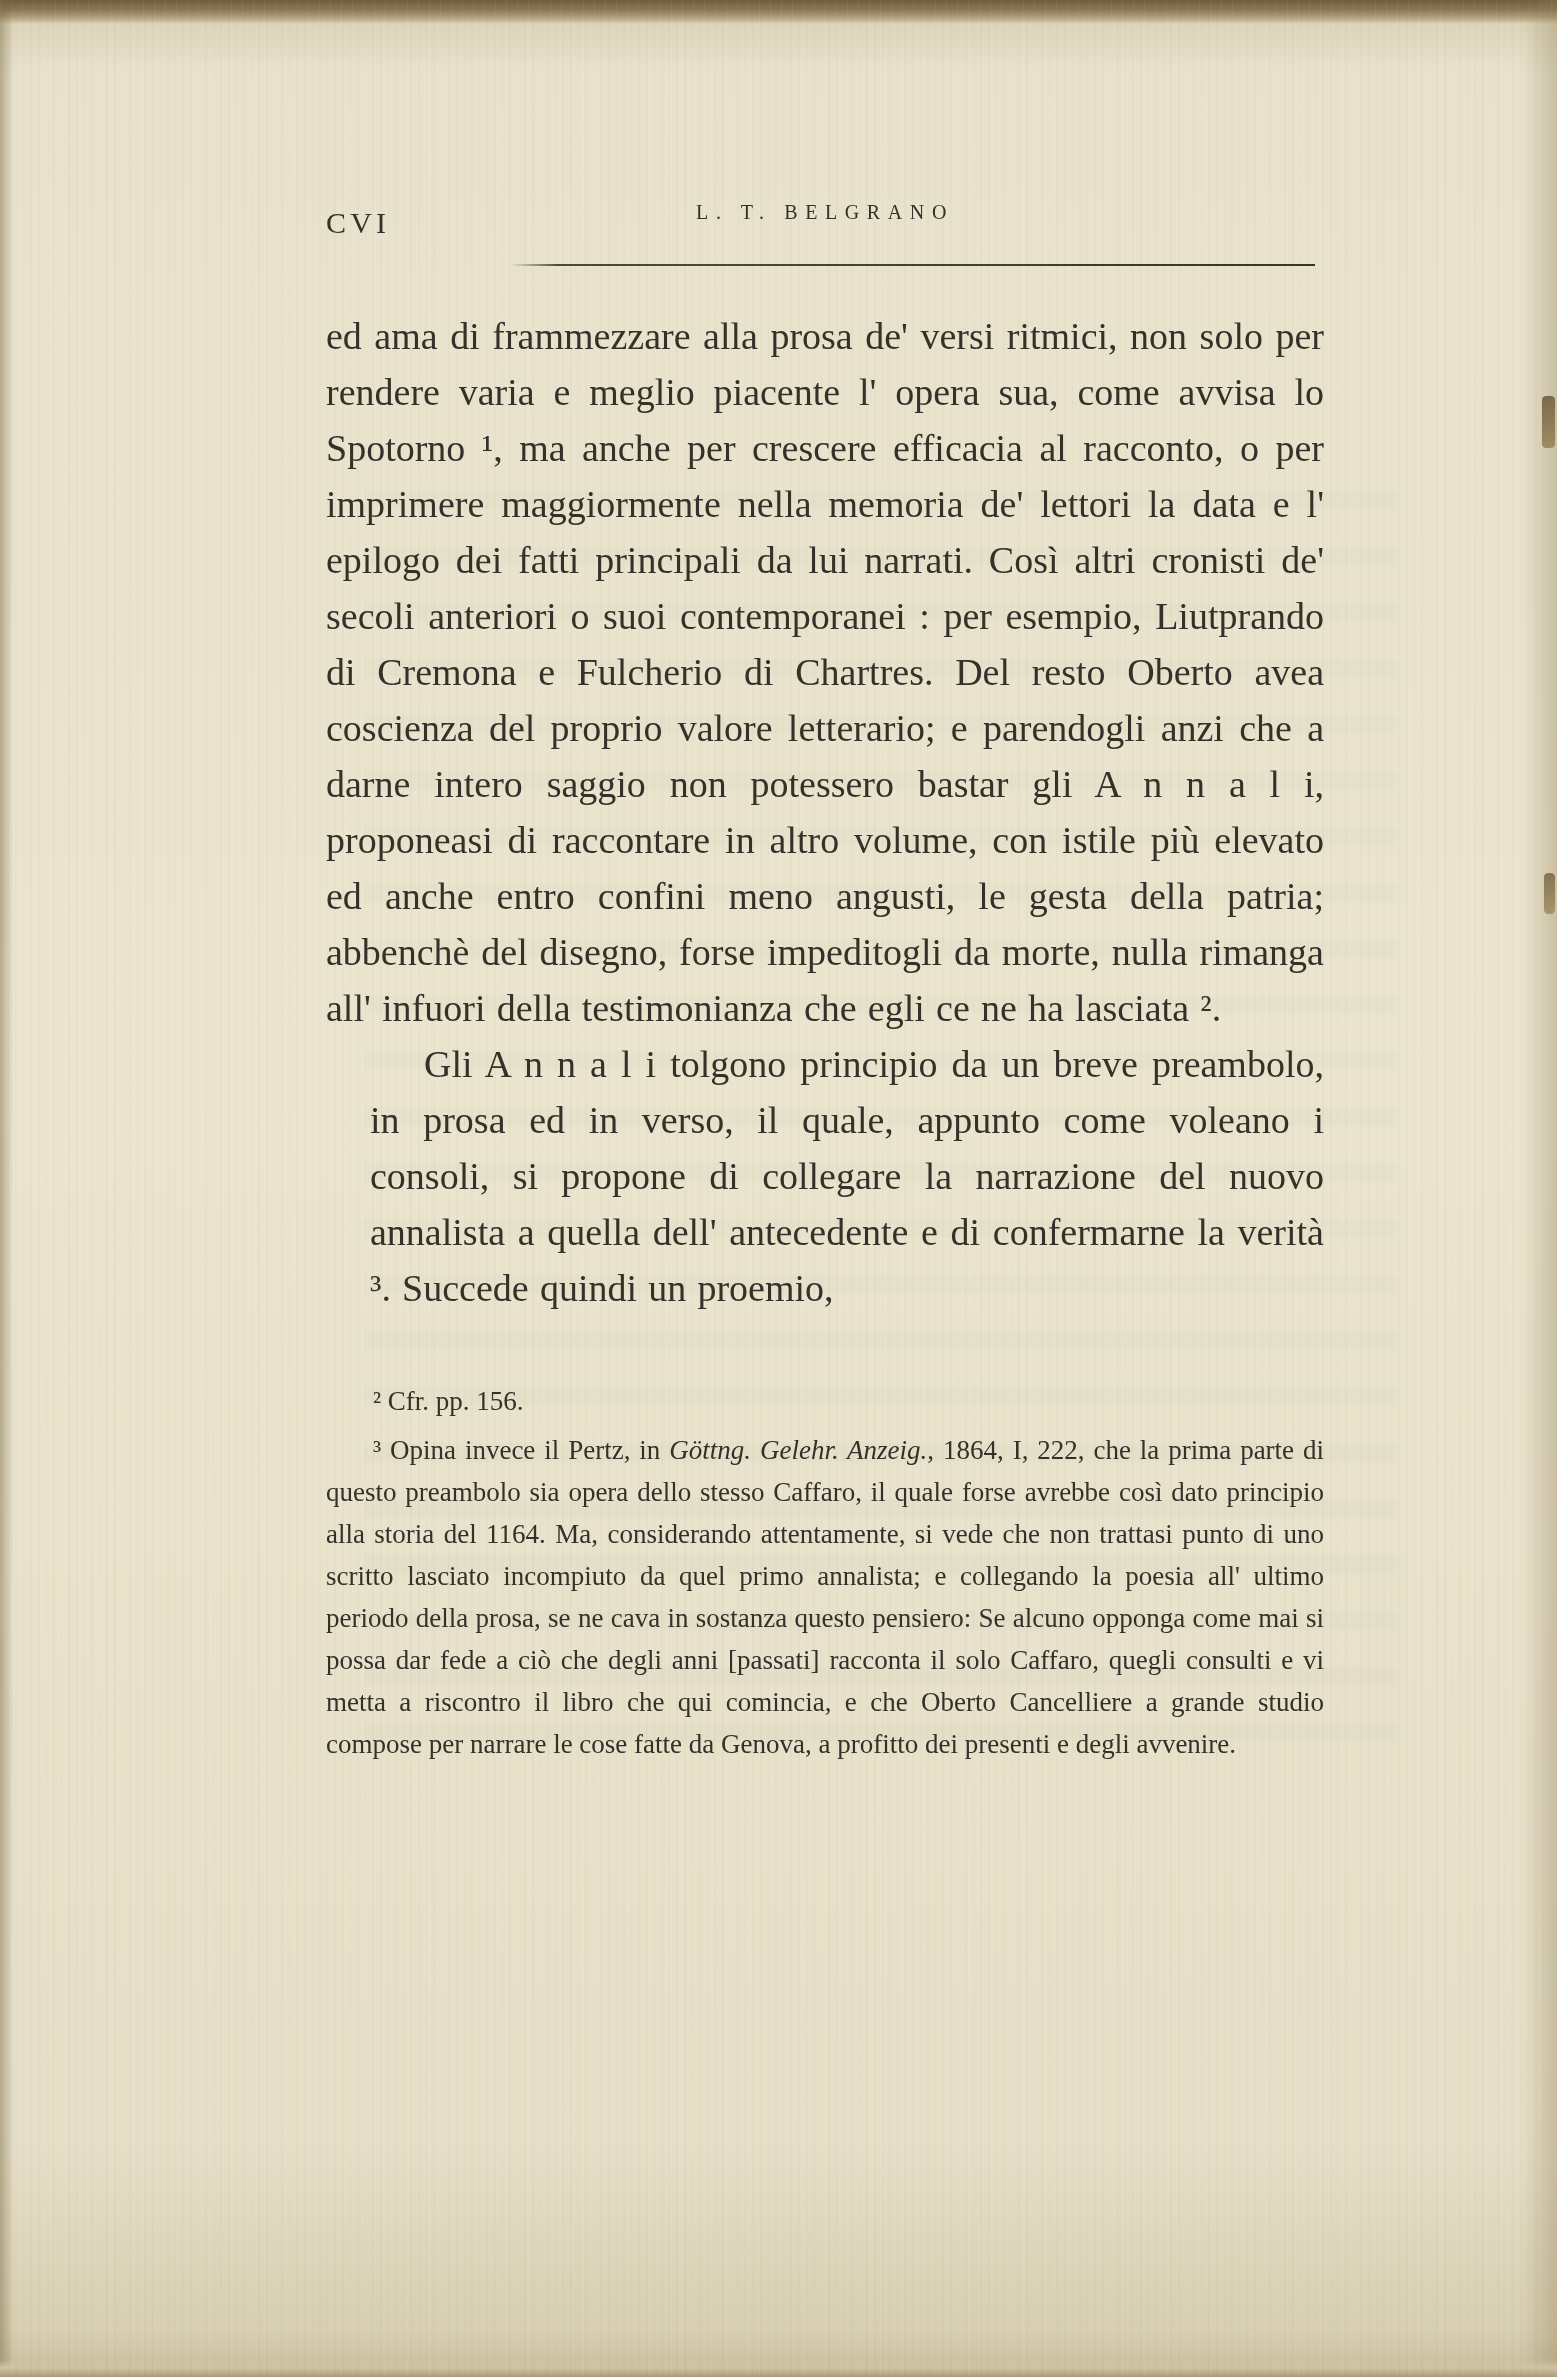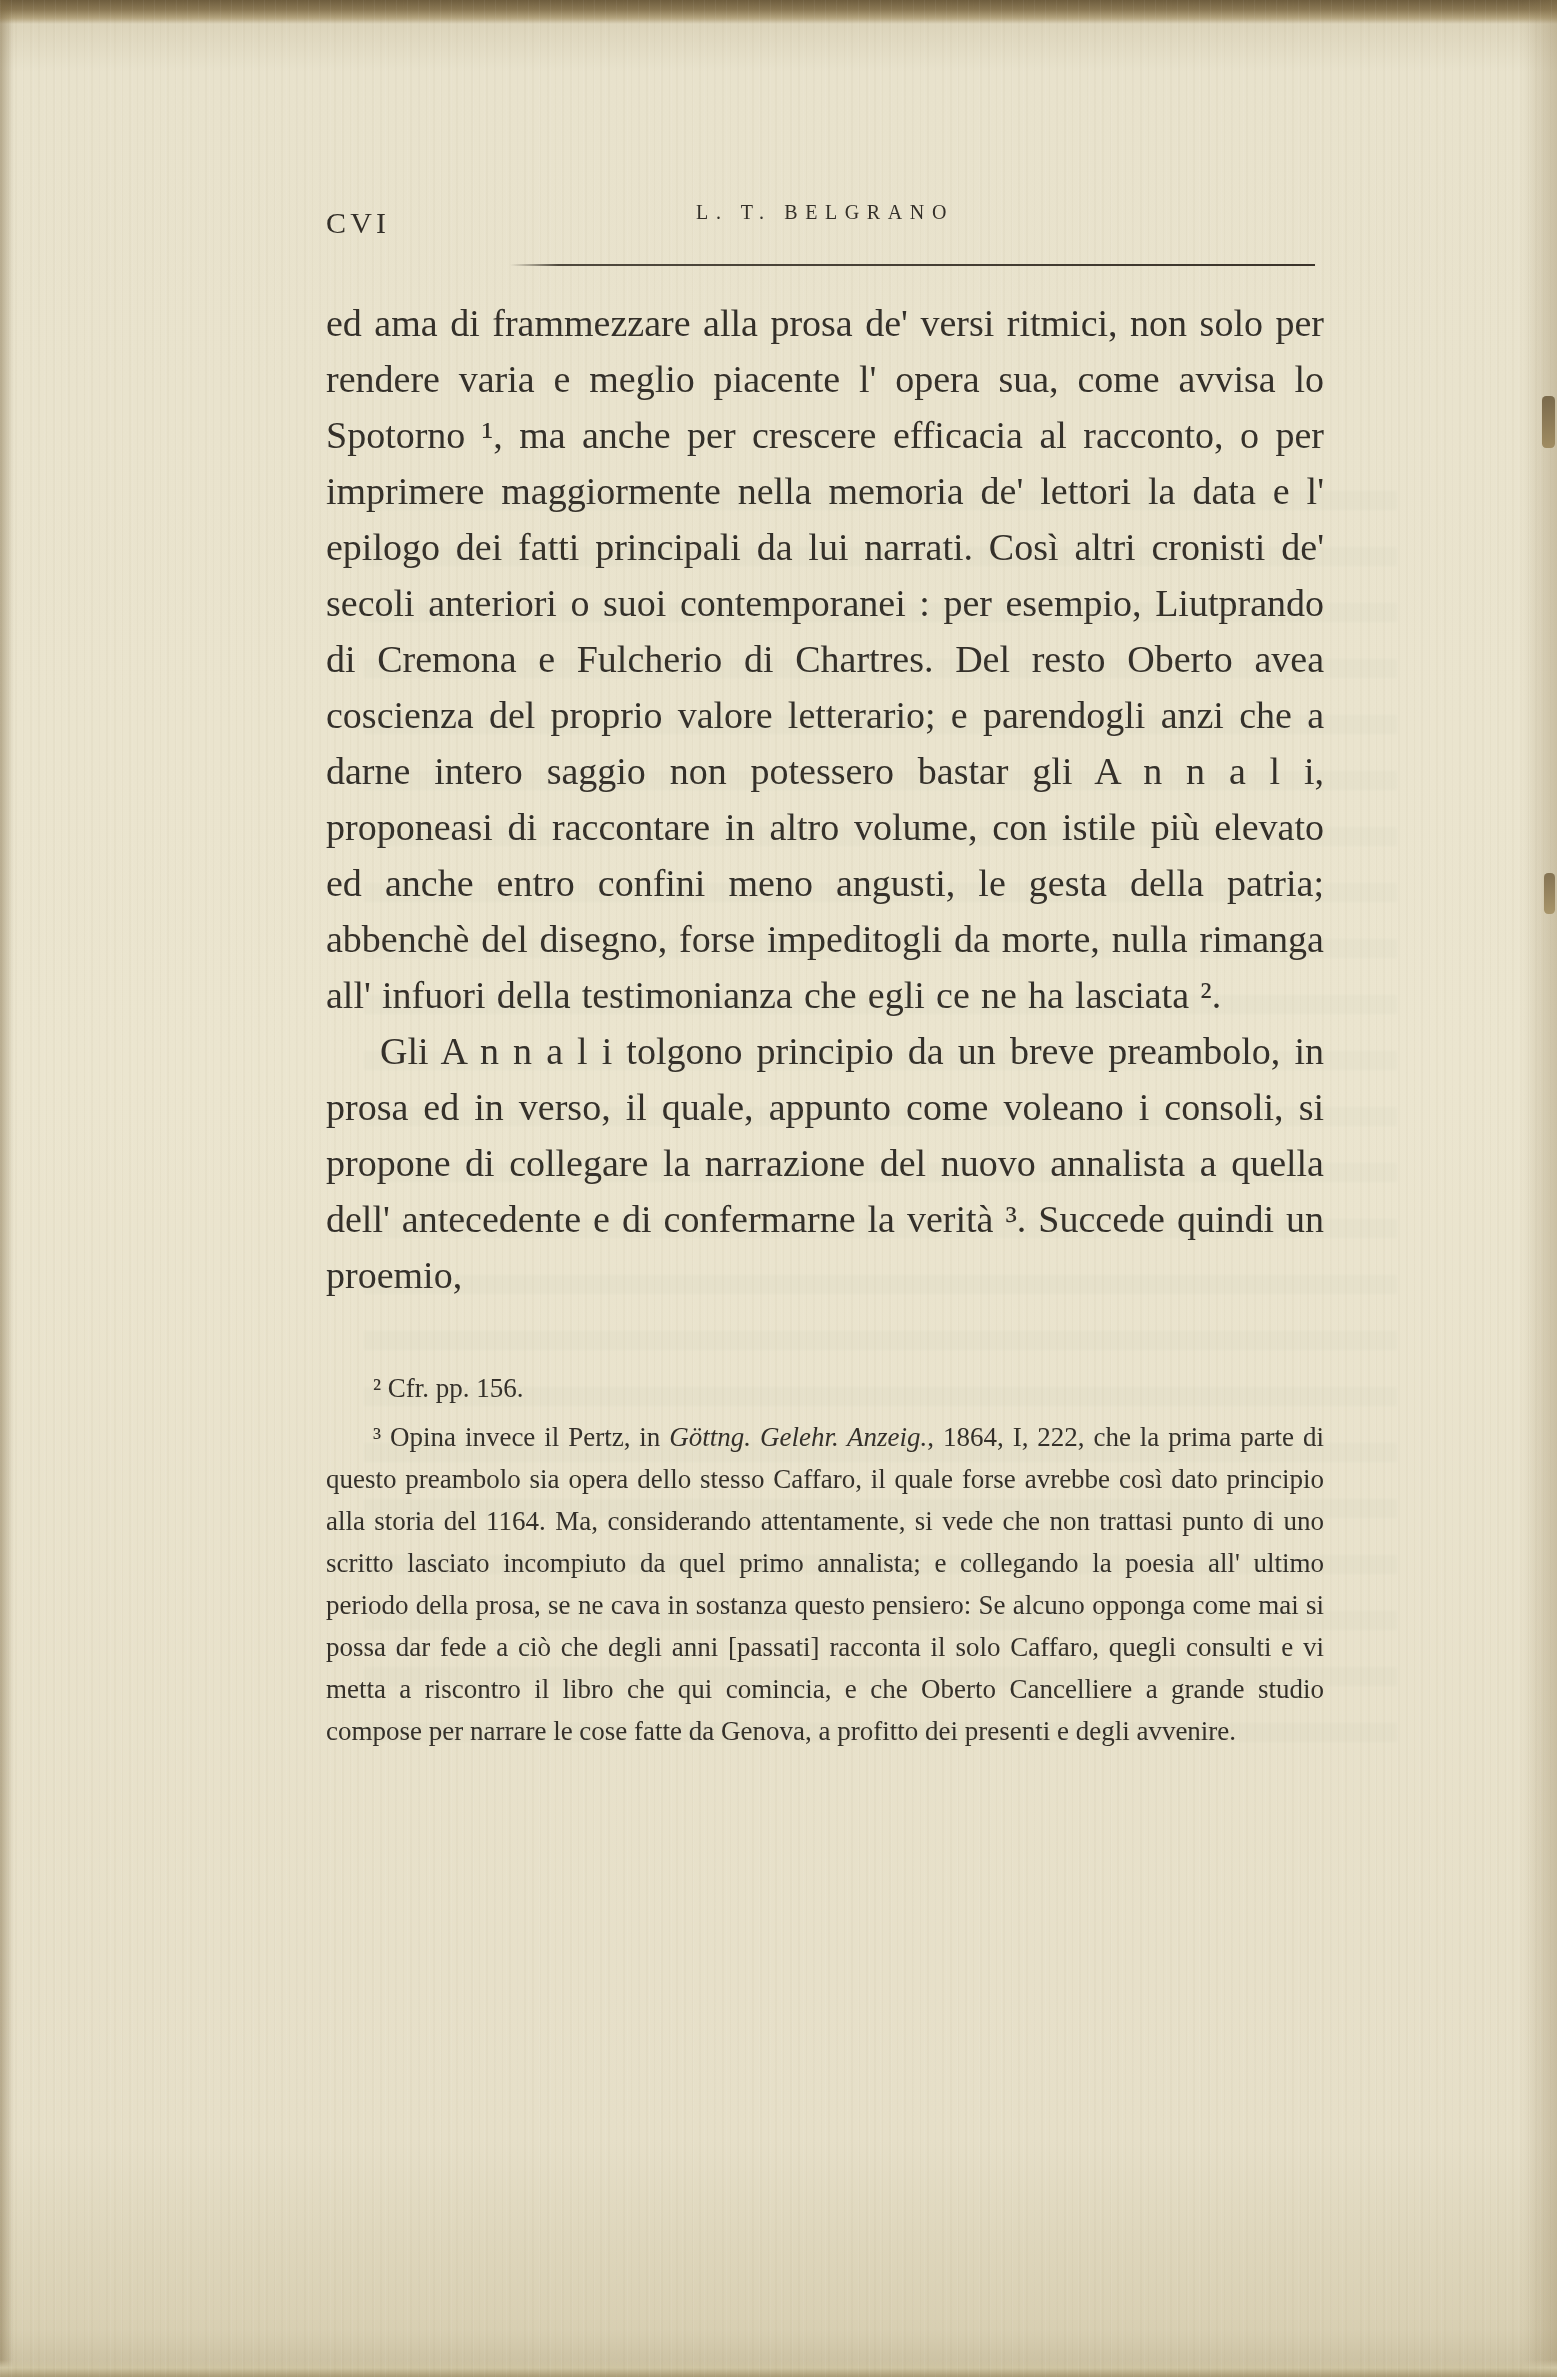--- a/index.html
+++ b/index.html
@@ -115,23 +115,23 @@
     height: 2.5px;
     background: linear-gradient(90deg, rgba(52,46,36,0) 0%, rgba(52,46,36,0.85) 6%, #3a332a 100%);
   }
   .para {
     margin: 0;
     font-size: 38px;
     line-height: 56px;
     text-align: justify;
     word-spacing: 1.7px;
   }
-  .p1 { margin-top: 29px; }
+  .p1 { margin-top: 42px; }
   .p2 { margin-top: 0; }
-  .indent { text-indent: 54px; }
+  .indent { text-indent: 54px; margin-left: 44px; }
   .footnotes { margin-top: 64px; }
   .fn {
     margin: 0 0 6.8px 0;
     font-size: 27px;
     line-height: 42px;
     text-align: justify;
     text-indent: 47px;
   }
   .fn .it { font-style: italic; }
 </style>

